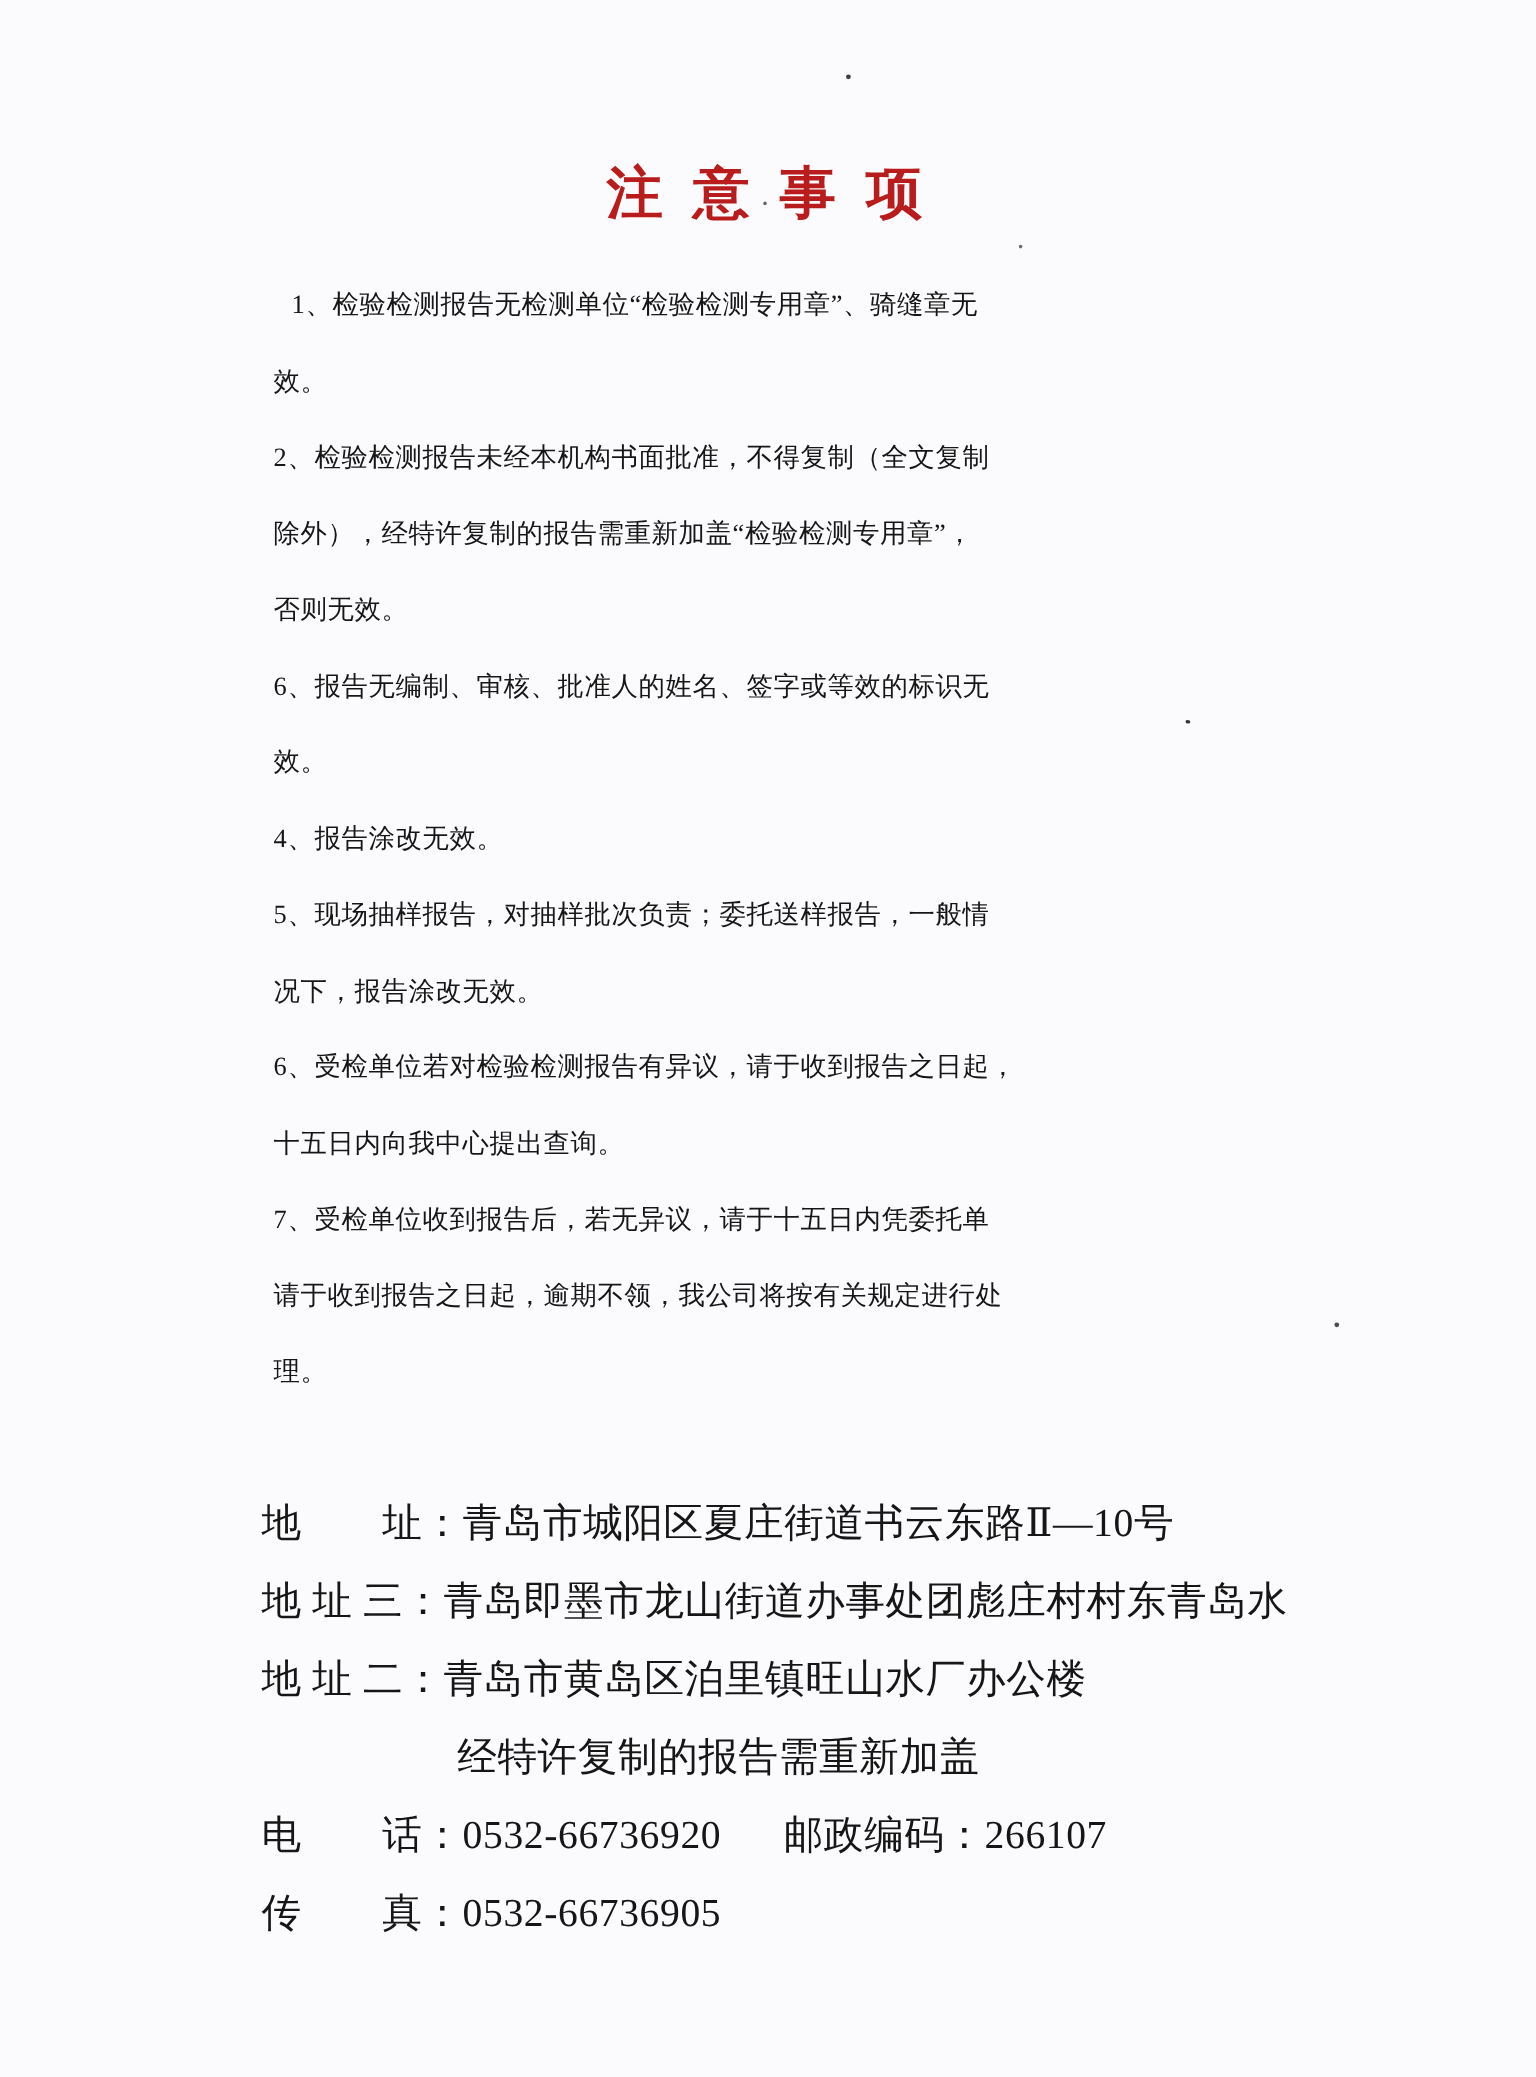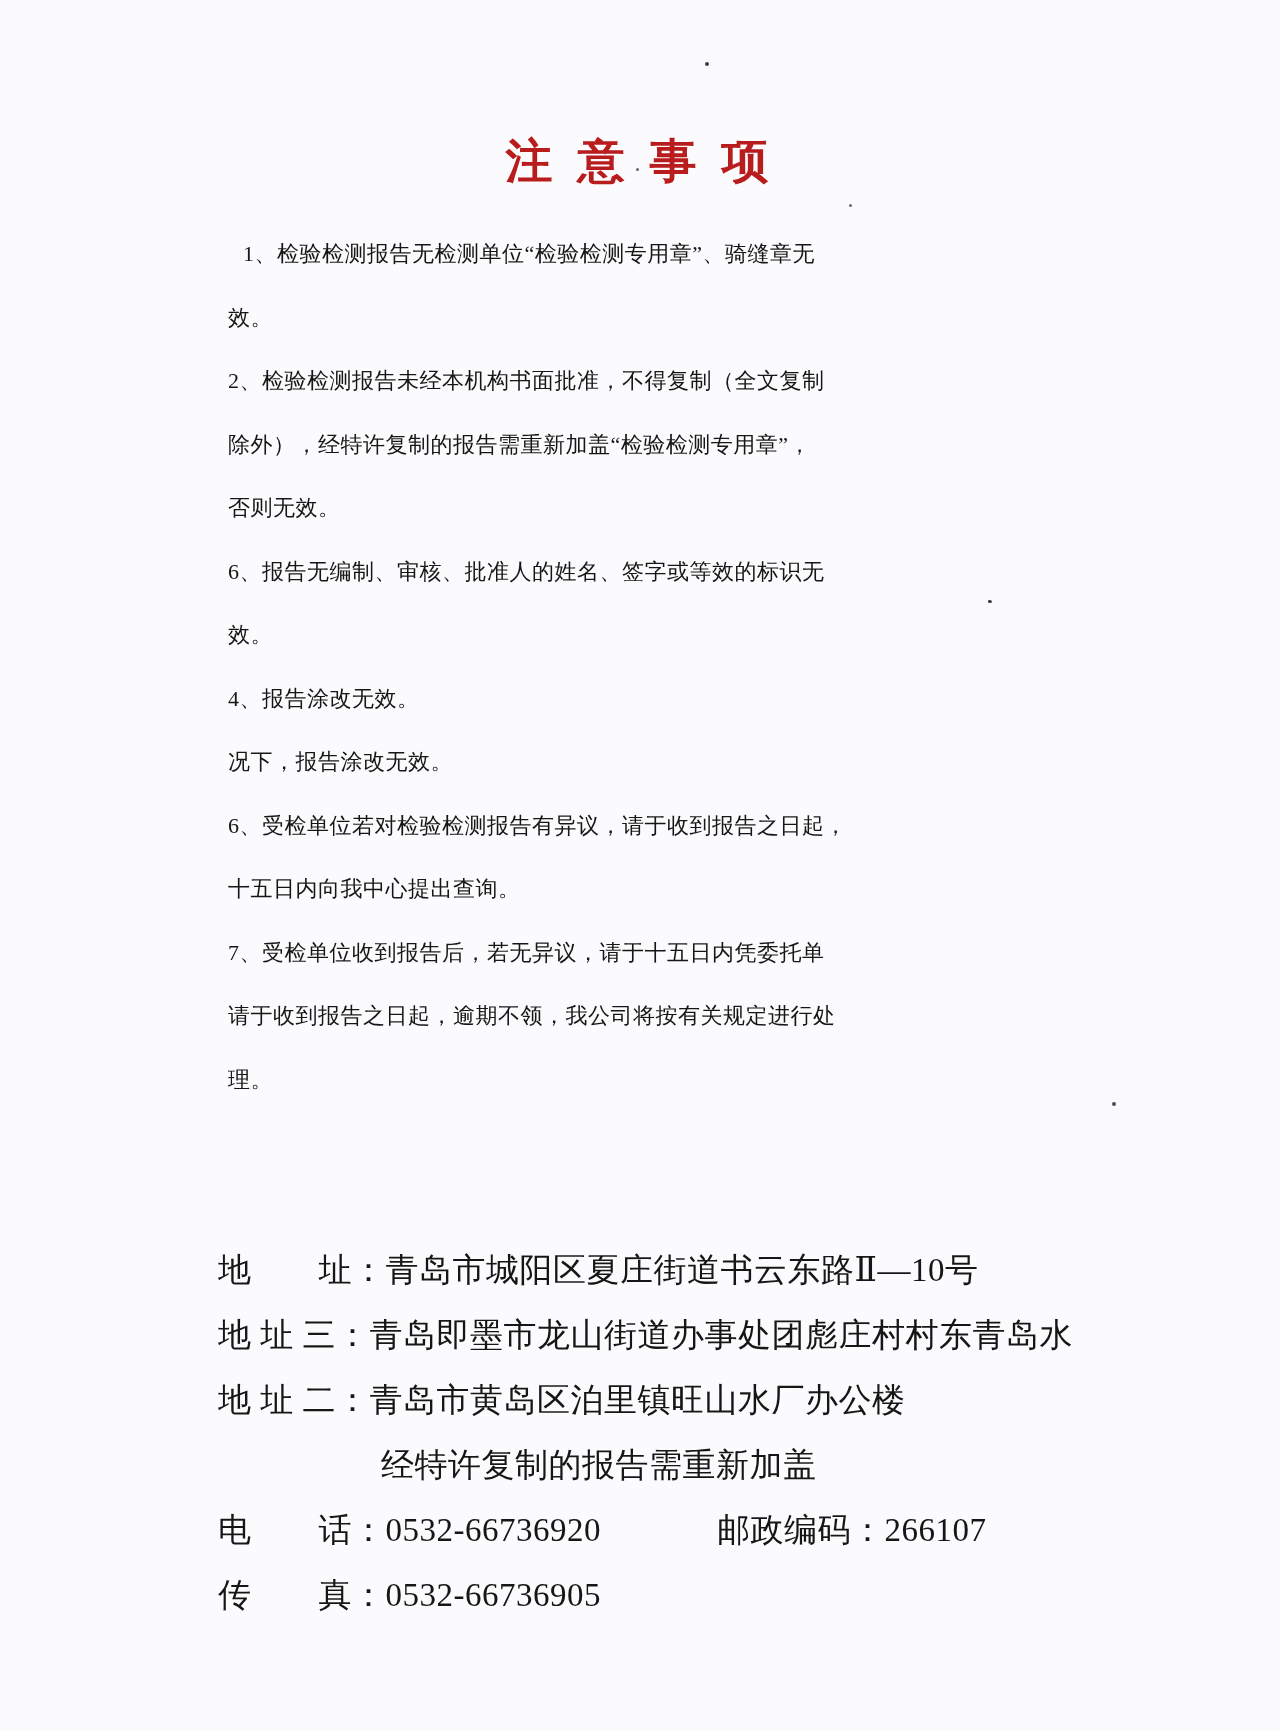--- a/index.html
+++ b/index.html
@@ -53,21 +53,21 @@
     left: 218px;
     width: 860px;
     font-size: 33px;
     line-height: 65px;
     color: #161616;
   }
   .contact-row { white-space: pre; letter-spacing: 0.5px; }
   .contact-label { white-space: pre; }
   .contact-value { white-space: pre; }
   .addr3-wrap { padding-left: 163px; }
-  .postal-group { margin-left: 116px; }
+  .postal-group { margin-left: 52px; }
   
   .speck {
     position: absolute;
     border-radius: 50%;
     background: #4a4a4a;
   }
   .speck.s1 { left: 705px; top: 62px;  width: 4px; height: 4px; background:#3f3f3f; }
   .speck.s2 { left: 636px; top: 168px; width: 3px; height: 3px; background:#666; }
   .speck.s3 { left: 849px; top: 204px; width: 3px; height: 3px; background:#6a6a6a; }
   .speck.s4 { left: 988px; top: 600px; width: 4px; height: 3px; background:#3a3a3a; border-radius: 40% 60% 50% 50%; }
@@ -82,20 +82,21 @@
 
   <div class="notes">
     <div class="note-line first-item-indent">1、检验检测报告无检测单位“检验检测专用章”、骑缝章无</div>
     <div class="note-line">效。</div>
     <div class="note-line">2、检验检测报告未经本机构书面批准，不得复制（全文复制</div>
     <div class="note-line">除外），经特许复制的报告需重新加盖“检验检测专用章”，</div>
     <div class="note-line">否则无效。</div>
     <div class="note-line">6、报告无编制、审核、批准人的姓名、签字或等效的标识无</div>
     <div class="note-line">效。</div>
     <div class="note-line">4、报告涂改无效。</div>
+    <div class="note-line">5、现场抽样报告，对抽样批次负责；委托送样报告，一般情</div>
     <div class="note-line">况下，报告涂改无效。</div>
     <div class="note-line">6、受检单位若对检验检测报告有异议，请于收到报告之日起，</div>
     <div class="note-line">十五日内向我中心提出查询。</div>
     <div class="note-line">7、受检单位收到报告后，若无异议，请于十五日内凭委托单</div>
     <div class="note-line">请于收到报告之日起，逾期不领，我公司将按有关规定进行处</div>
     <div class="note-line">理。</div>
   </div>
 
   <div class="contact">
     <div class="contact-row"><span class="contact-label">地　　址：</span><span class="contact-value">青岛市城阳区夏庄街道书云东路Ⅱ—10号</span></div>

